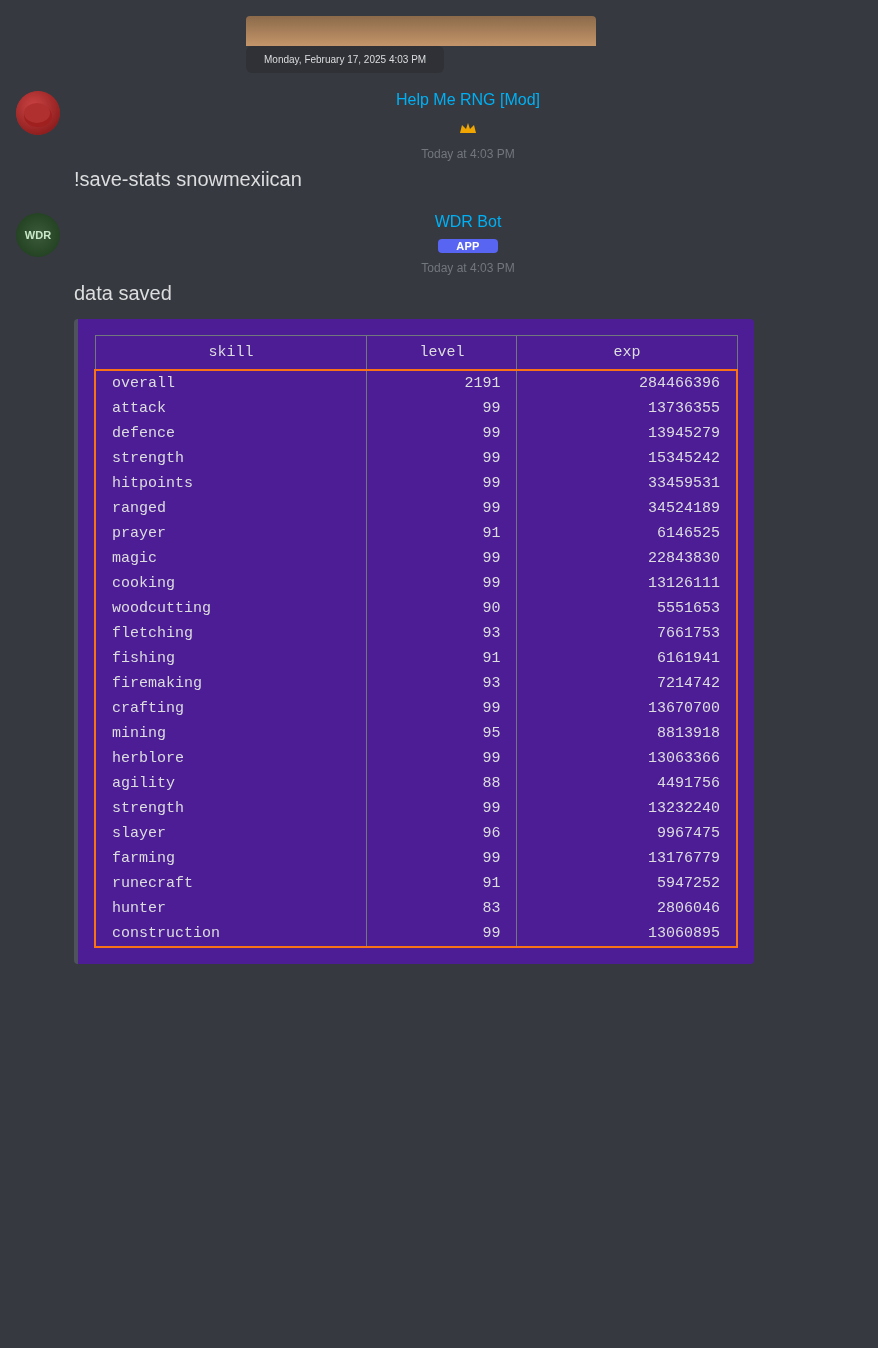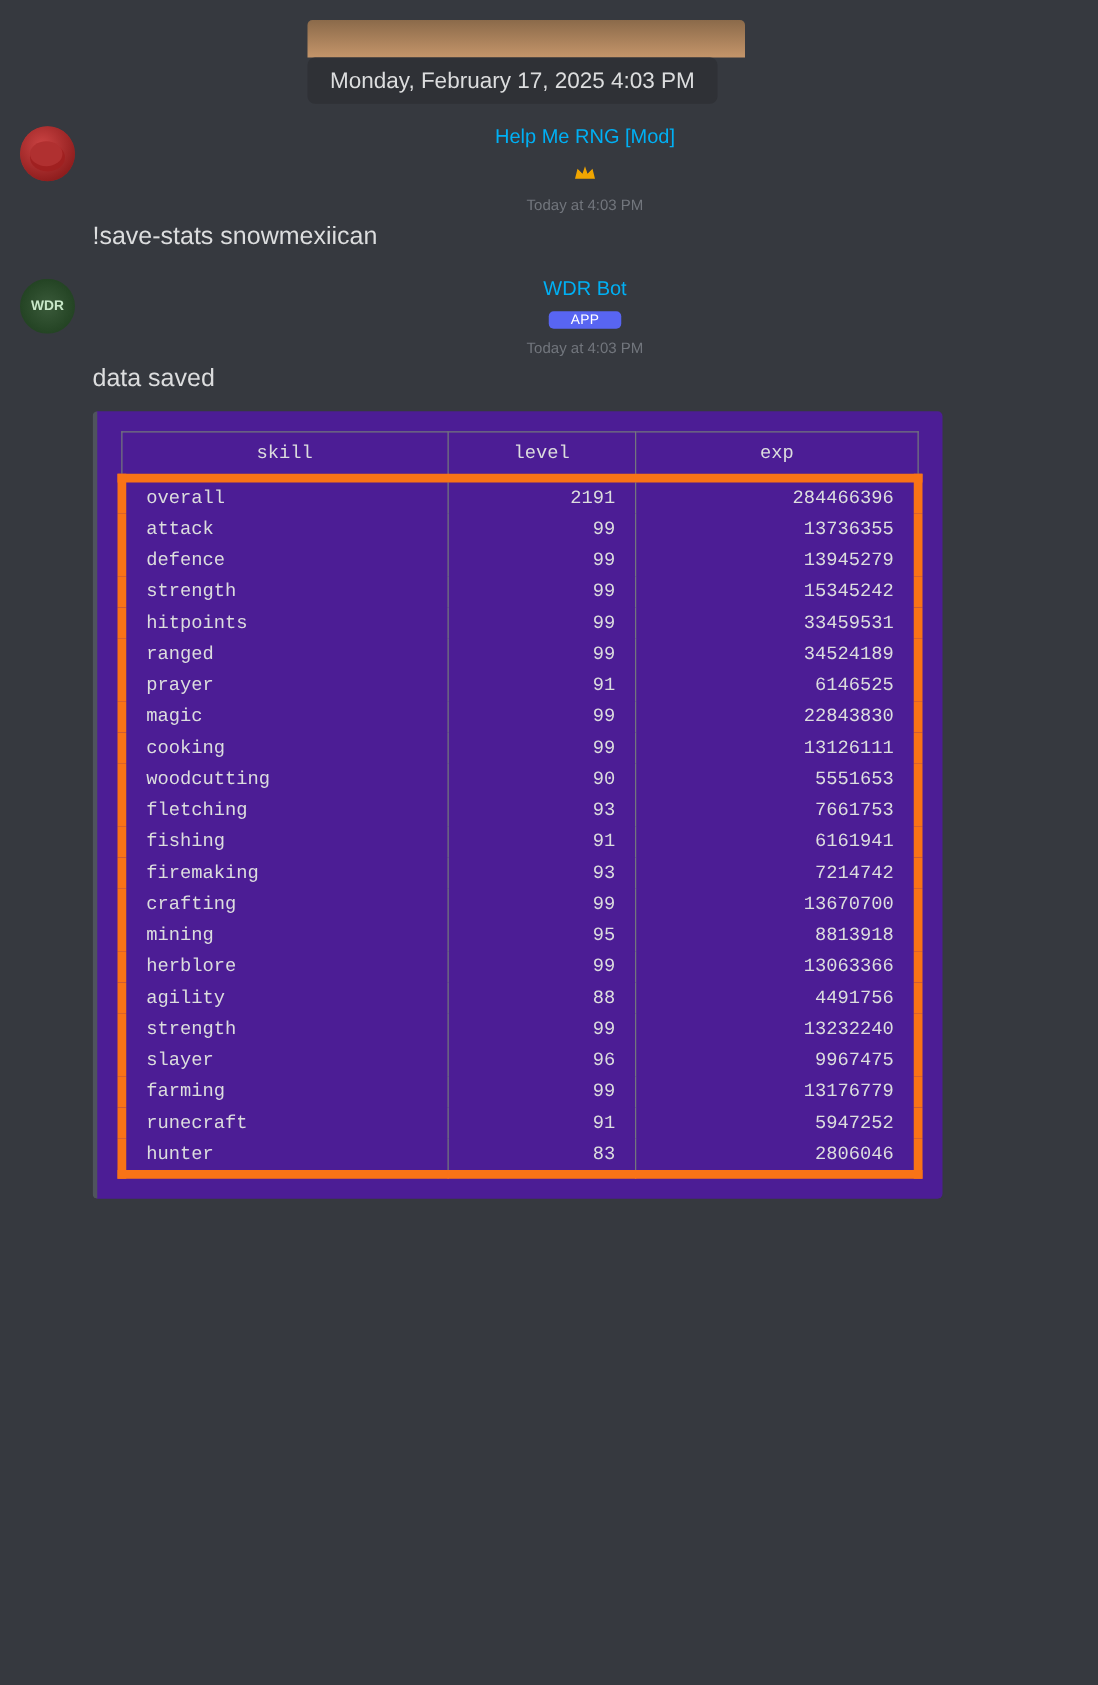--- a/index.html
+++ b/index.html
@@ -108,21 +108,21 @@
 
     .mod-badge svg {
       width: 20px;
       height: 20px;
     }
 
     .app-badge {
       background-color: #5865f2;
       color: white;
       font-size: 11px;
-      font-weight: 400;
+      font-weight: 700;
       padding: 1px 18px;
       border-radius: 4px;
       letter-spacing: 0.3px;
     }
 
     .timestamp {
       color: #72767d;
       font-size: 12px;
     }
 
@@ -181,33 +181,33 @@
 
     .stats-table thead tr {
       border-bottom: 1px solid #72767d;
     }
 
     .stats-table tbody tr td {
       border: none;
     }
 
     .stats-table tbody {
-      border: 7px solid #f97316;
+      border: 2px solid #f97316;
     }
   </style>
 </head>
 <body>
 
 <div class="chat-container">
 
   
   <div style="width:350px;height:30px;background:linear-gradient(to bottom,#8b6a4a,#c4956a);border-radius:4px 4px 0 0;margin-left:230px;margin-bottom:0;"></div>
 
   
-  <div style="background:#2f3136;color:#dcddde;border-radius:6px;padding:8px 18px;font-size:18px;font-weight:500;display:inline-block;margin-bottom:18px;margin-left:230px;">Monday, February 17, 2025 4:03 PM</div>
+  <div style="background:#2f3136;color:#dcddde;border-radius:6px;padding:8px 18px;font-size:10px;font-weight:500;display:inline-block;margin-bottom:18px;margin-left:230px;">Monday, February 17, 2025 4:03 PM</div>
 
   
   <div class="message-block">
     <div class="avatar avatar-mod">
       <div style="width:44px;height:44px;border-radius:50%;background:radial-gradient(circle at 40% 35%, #cc4444, #7a1010);display:flex;align-items:center;justify-content:center;">
         <div style="width:28px;height:22px;border-radius:50%;background:#a02020;margin-top:6px;"></div>
       </div>
     </div>
     <div class="message-content">
       <div class="message-header">
@@ -351,20 +351,25 @@
               <tr>
                 <td class="skill-col">runecraft</td>
                 <td class="level-col">91</td>
                 <td class="exp-col">5947252</td>
               </tr>
               <tr>
                 <td class="skill-col">hunter</td>
                 <td class="level-col">83</td>
                 <td class="exp-col">2806046</td>
               </tr>
+              <tr>
+                <td class="skill-col">construction</td>
+                <td class="level-col">99</td>
+                <td class="exp-col">13060895</td>
+              </tr>
             </tbody>
         </table>
       </div>
 
     </div>
   </div>
 
 </div>
 
 </body></html>

